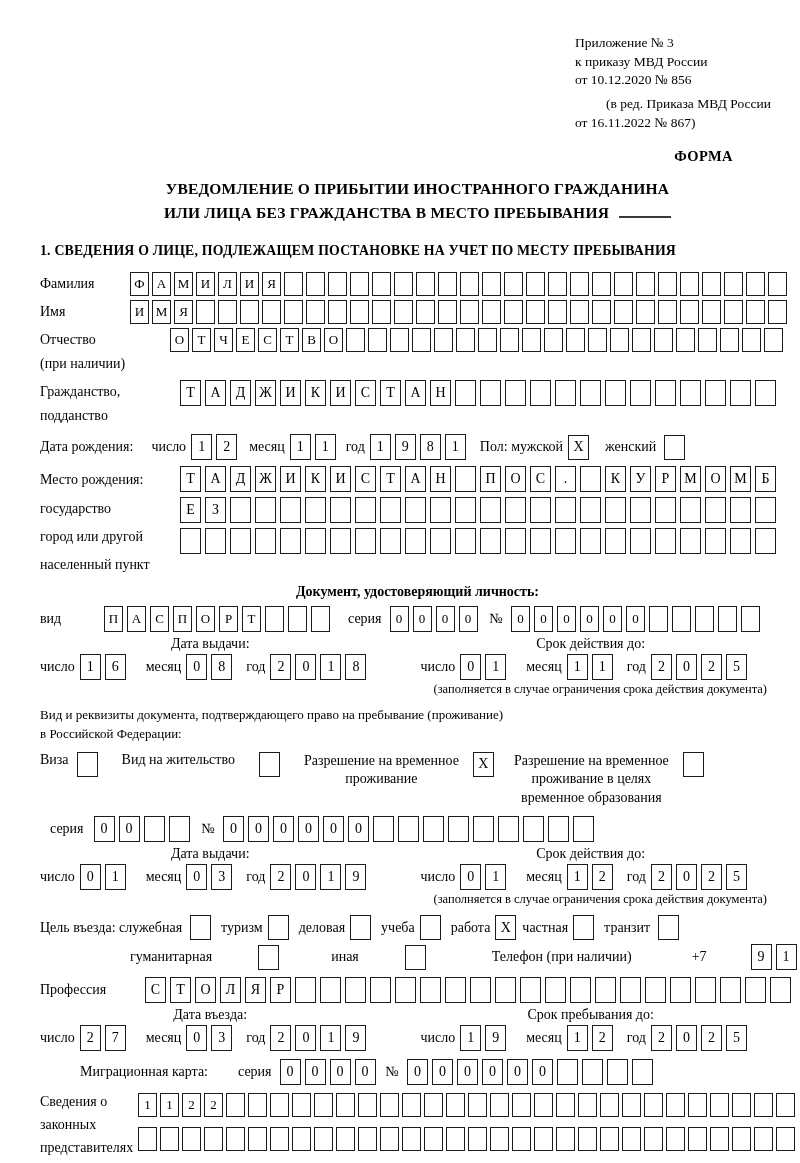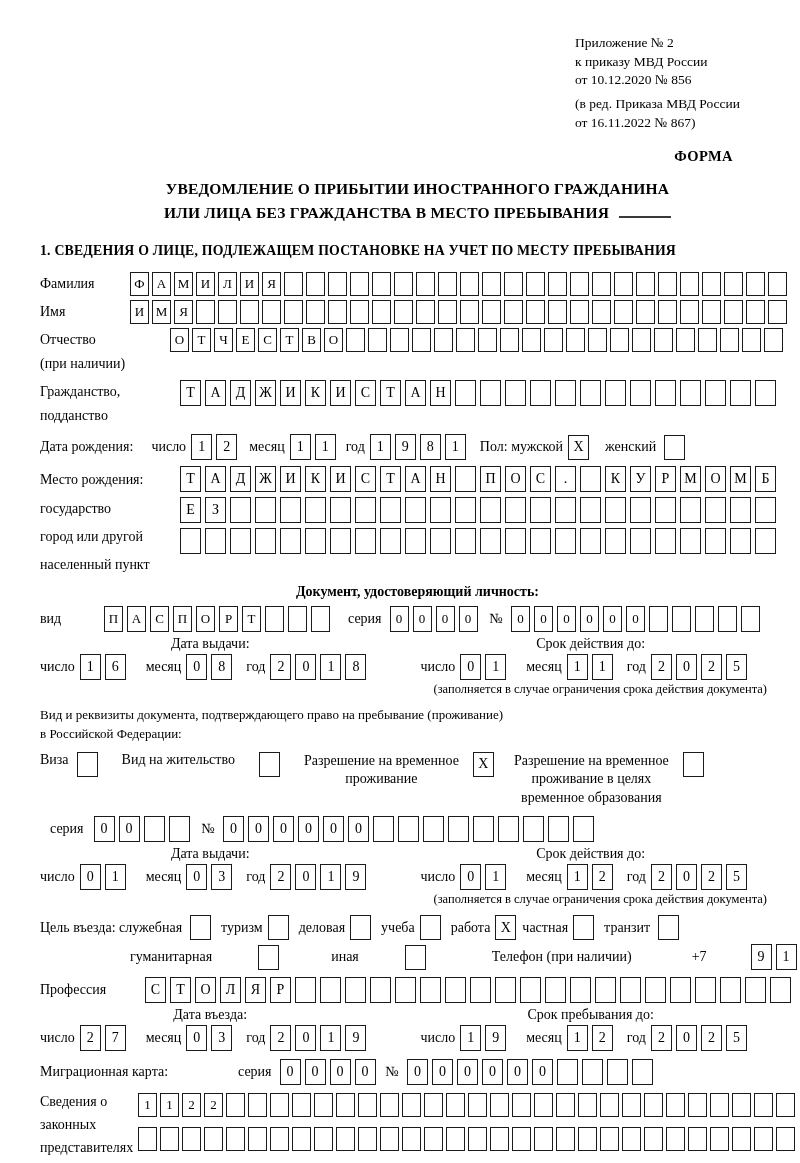--- a/index.html
+++ b/index.html
@@ -3,32 +3,32 @@
 <meta charset="utf-8">
 <style>
   html,body { margin:0; padding:0; background:#ffffff; }
   .page {
     width:800px; height:1163px; box-sizing:border-box; overflow:hidden;
     background:#ffffff; color:#000;
     font-family:"Liberation Serif","DejaVu Serif",serif;
     padding:34px 5px 8px 40px; position:relative;
   }
   .ref { margin-left:535px; font-size:13.5px; line-height:1.38; }
-  .ref .gap { margin-top:5px; }
+  .ref .gap { margin-top:5px;margin-left:31px; }
   .forma { text-align:right; padding-right:62px; font-weight:bold; font-size:14.5px; margin-top:16px; letter-spacing:.4px; }
   .title { text-align:center; font-weight:bold; font-size:15.5px; line-height:1.55; margin-top:12px; letter-spacing:.2px; }
   .blank-line { display:inline-block; width:52px; border-bottom:2px solid #3a3a3a; height:.95em; margin-left:10px; }
   .section { font-weight:bold; font-size:13.8px; margin-top:18px; margin-bottom:13px; letter-spacing:.2px; }
 
   .row { display:flex; align-items:center; margin-bottom:4px; }
   .row.top { align-items:flex-start; }
   .lbl { font-size:14px; white-space:nowrap; }
   .lblcol { font-size:14px; line-height:1.72; flex:none; }
   .w90{width:90px;flex:none;} .w130{width:130px;flex:none;} .w140{width:140px;flex:none;}
-  .w64{width:64px;flex:none;} .w98{width:98px;flex:none;} .w105{width:105px;flex:none;} .w168{width:168px;flex:none;}
+  .w64{width:64px;flex:none;} .w98{width:98px;flex:none;} .w105{width:105px;flex:none;} .w168{width:168px;flex:none;text-align:right;}
 
   .boxes { display:inline-flex; flex:none; }
   .cell,.cellb,.cellm {
     display:inline-flex; align-items:center; justify-content:center;
     border:1.6px solid #1b1b1b; box-sizing:border-box; background:#fff;
     font-size:13px; flex:none;
   }
   .cell  { width:19px; height:24px; margin-right:3px; }
   .cellb { width:21px; height:26px; margin-right:4px; font-size:14px; }
   .cellm { width:19px; height:26px; margin-right:4px; }
@@ -51,21 +51,21 @@
   .ml6{margin-left:6px;} .ml8{margin-left:8px;} .ml10{margin-left:10px;} .ml14{margin-left:14px;}
   .ml16{margin-left:16px;} .ml20{margin-left:20px;} .ml24{margin-left:24px;} .ml30{margin-left:30px;} .ml40{margin-left:40px;}
   .mr5{margin-right:5px;} .mr8{margin-right:8px;} .mr10{margin-right:10px;}
 </style>
 </head>
 <body>
 
 <div class="page">
 
   <div class="ref">
-    <div>Приложение № 2</div>
+    <div>Приложение № 3</div>
     <div>к приказу МВД России</div>
     <div>от 10.12.2020 № 856</div>
     <div class="gap">(в ред. Приказа МВД России</div>
     <div>от 16.11.2022 № 867)</div>
   </div>
 
   <div class="forma">ФОРМА</div>
 
   <div class="title">
     <div>УВЕДОМЛЕНИЕ О ПРИБЫТИИ ИНОСТРАННОГО ГРАЖДАНИНА</div>

